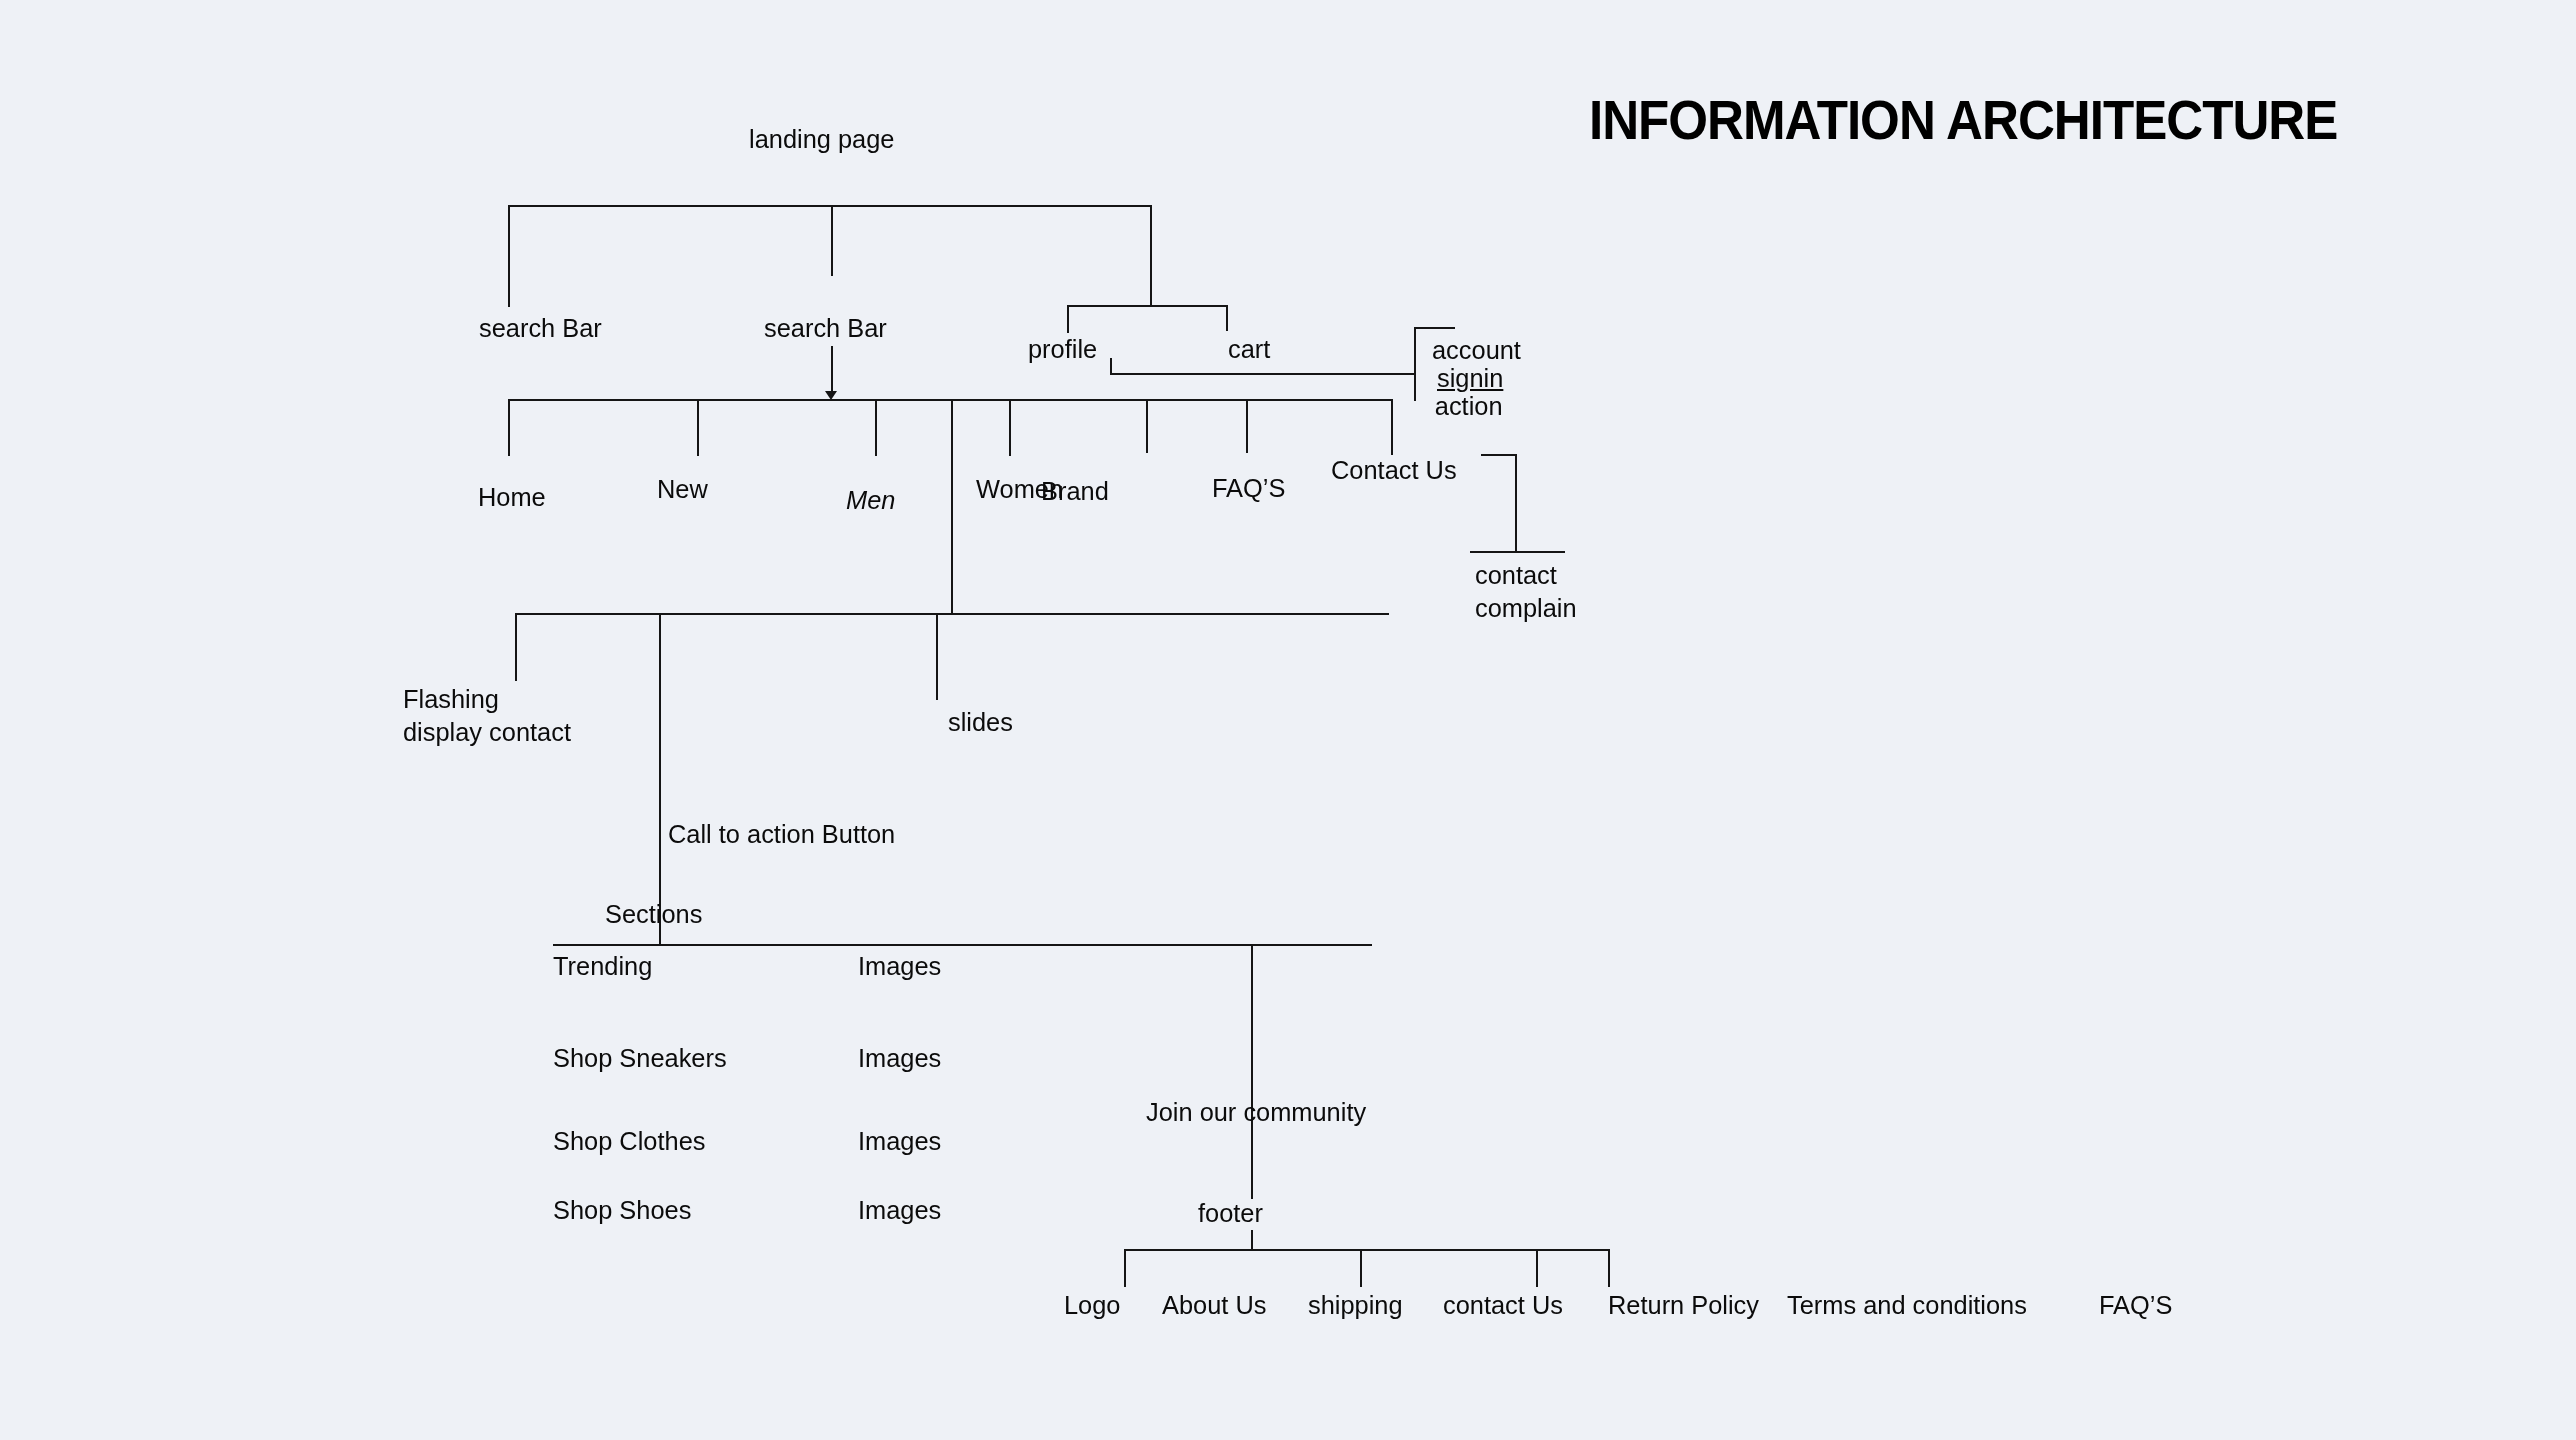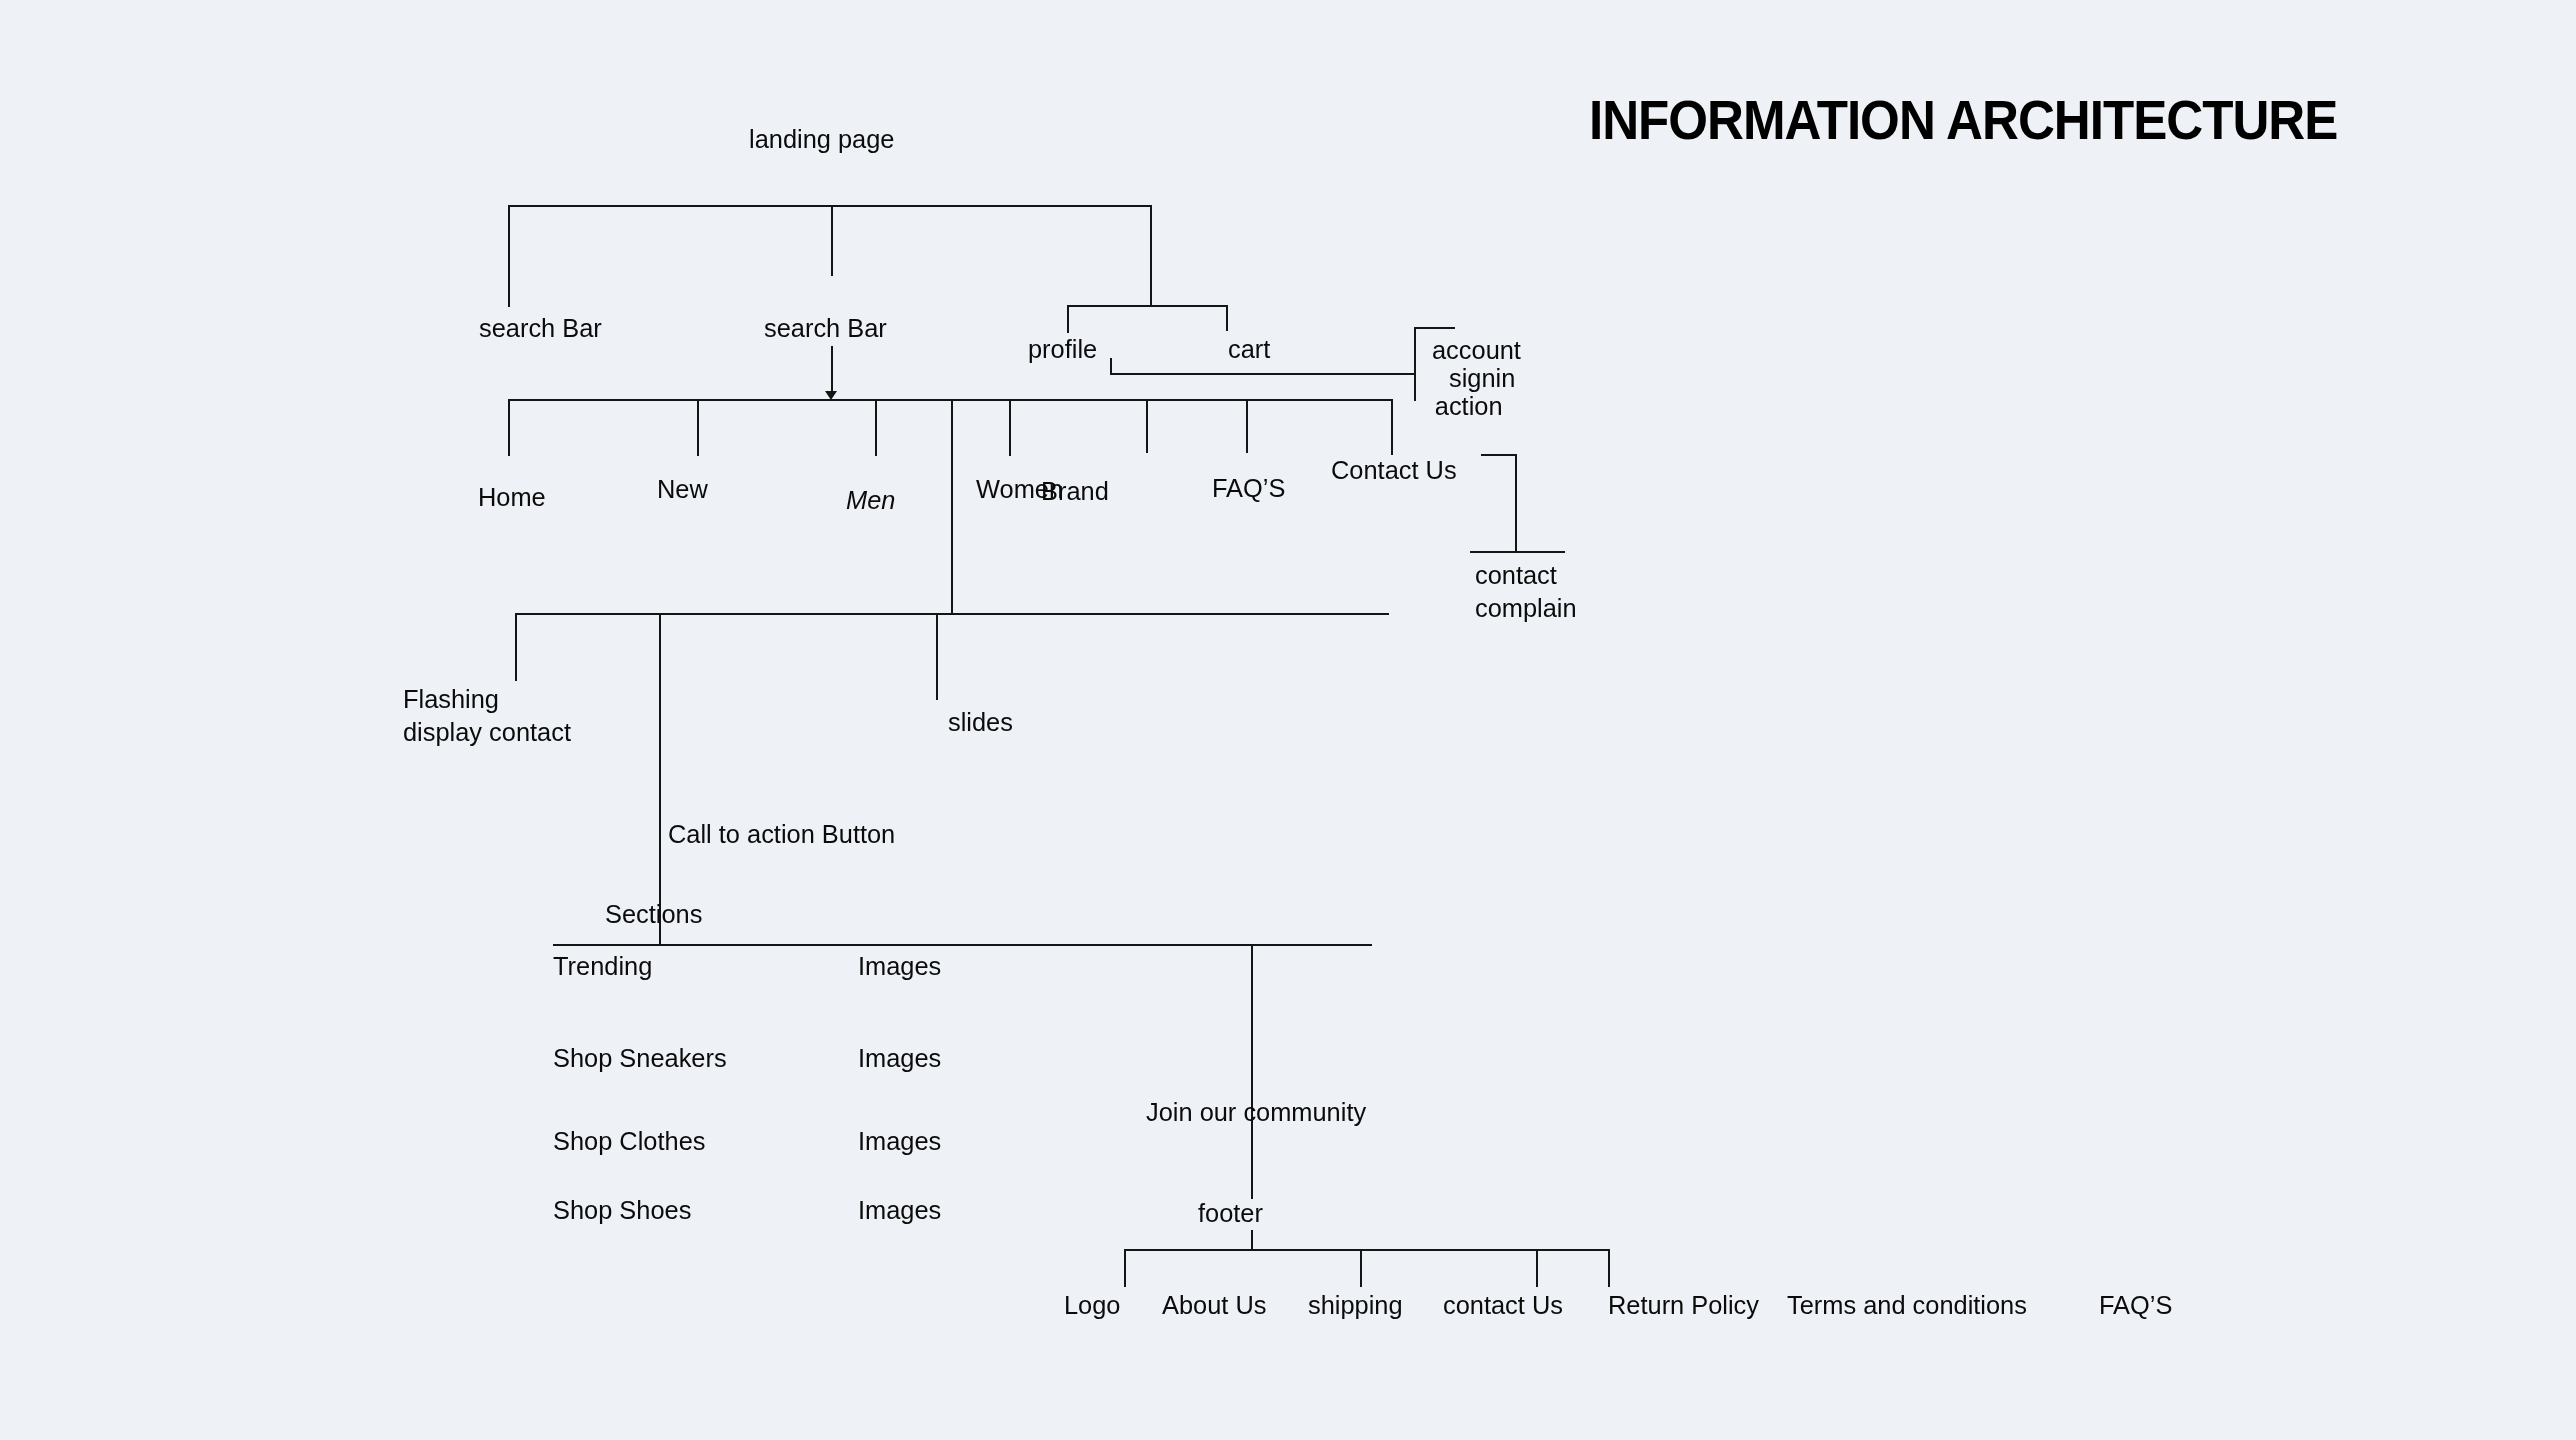--- a/index.html
+++ b/index.html
@@ -71,21 +71,21 @@
   <div class="v" style="left:1226px;top:305px;height:26px;"></div>
   <div class="lbl" style="left:1028px;top:334px;">profile</div>
   <div class="lbl" style="left:1228px;top:334px;">cart</div>
 
   <div class="v" style="left:1110px;top:358px;height:16.6px;"></div>
   <div class="h" style="left:1110px;top:373px;width:305px;"></div>
   <div class="v" style="left:1414px;top:327px;height:74px;"></div>
   <div class="h" style="left:1414px;top:327px;width:41px;"></div>
   <div class="lbl group" style="left:1432px;top:336px;line-height:28px;">
     <span>account</span>
-    <span style="margin-left:17px;">signin</span>
+    <span style="margin-left:5px;text-decoration:underline;">signin</span>
     <span style="margin-left:2.8px;">action</span>
   </div>
 
   <div class="v" style="left:831px;top:346px;height:46px;"></div>
   <div class="arrow-head" style="left:825px;top:391px;"></div>
 
   <div class="h" style="left:508px;top:399px;width:884px;"></div>
   <div class="v" style="left:508px;top:399px;height:57px;"></div>
   <div class="v" style="left:697px;top:399px;height:57px;"></div>
   <div class="v" style="left:875px;top:399px;height:57px;"></div>

